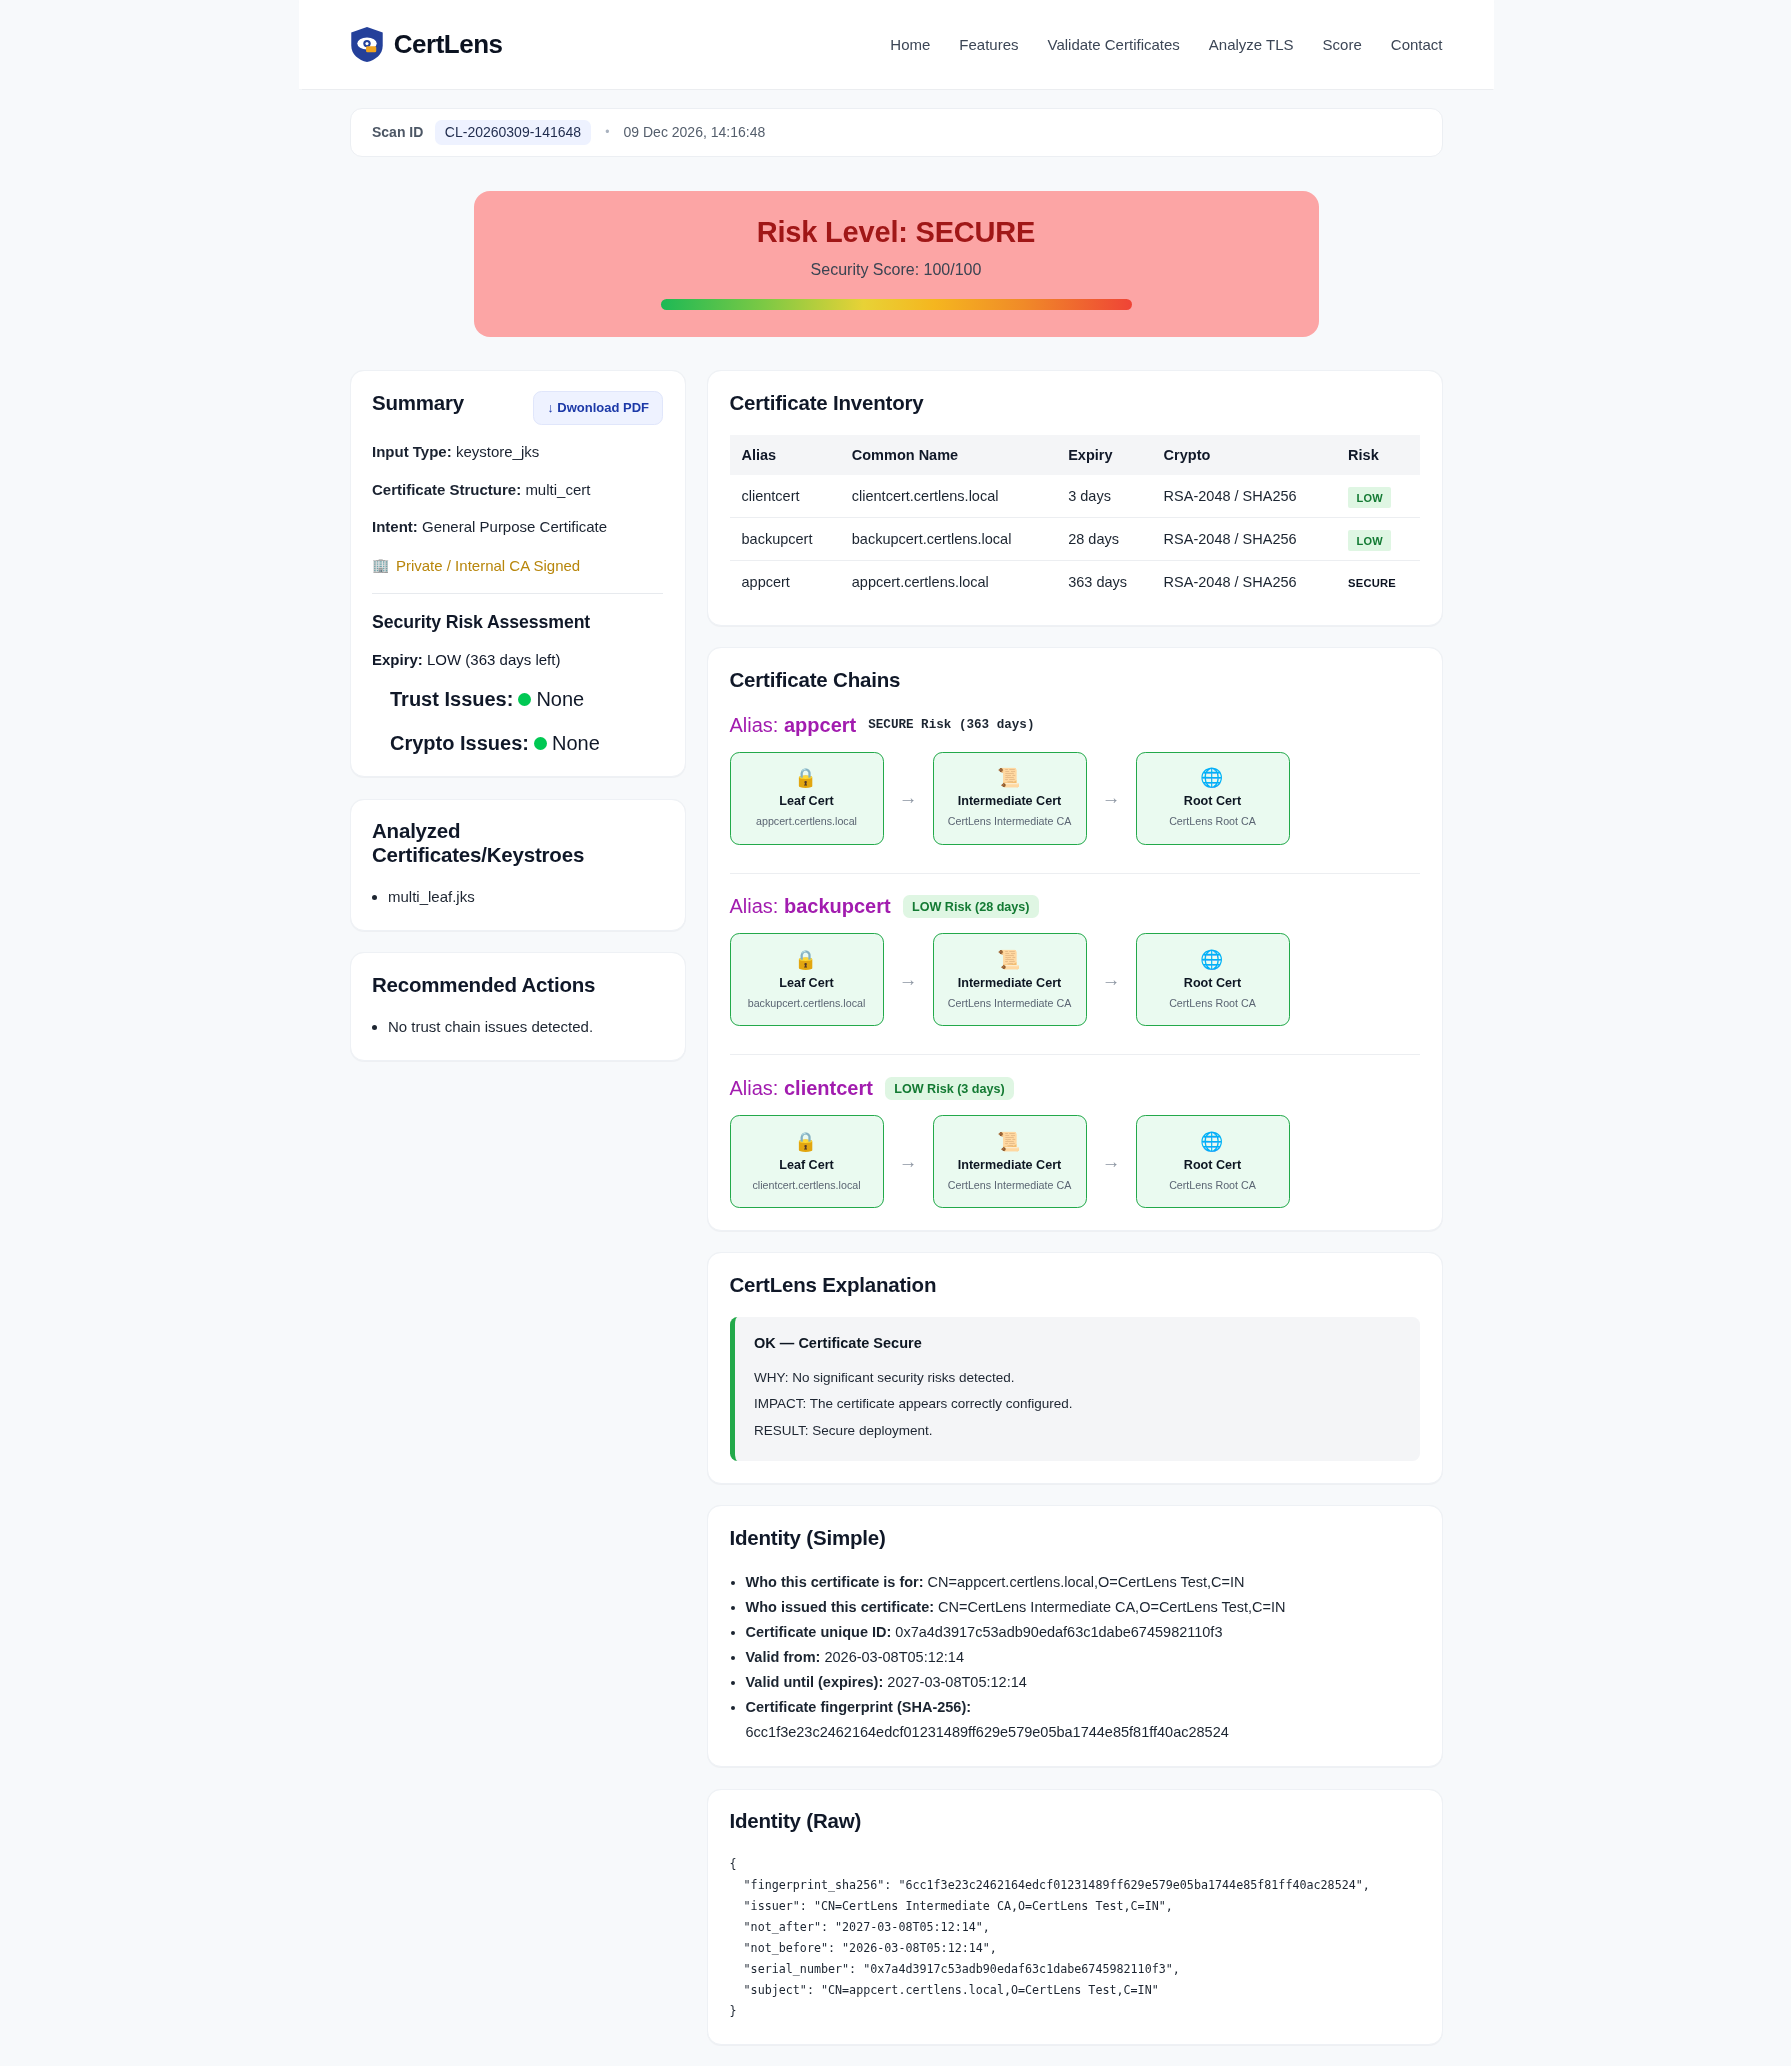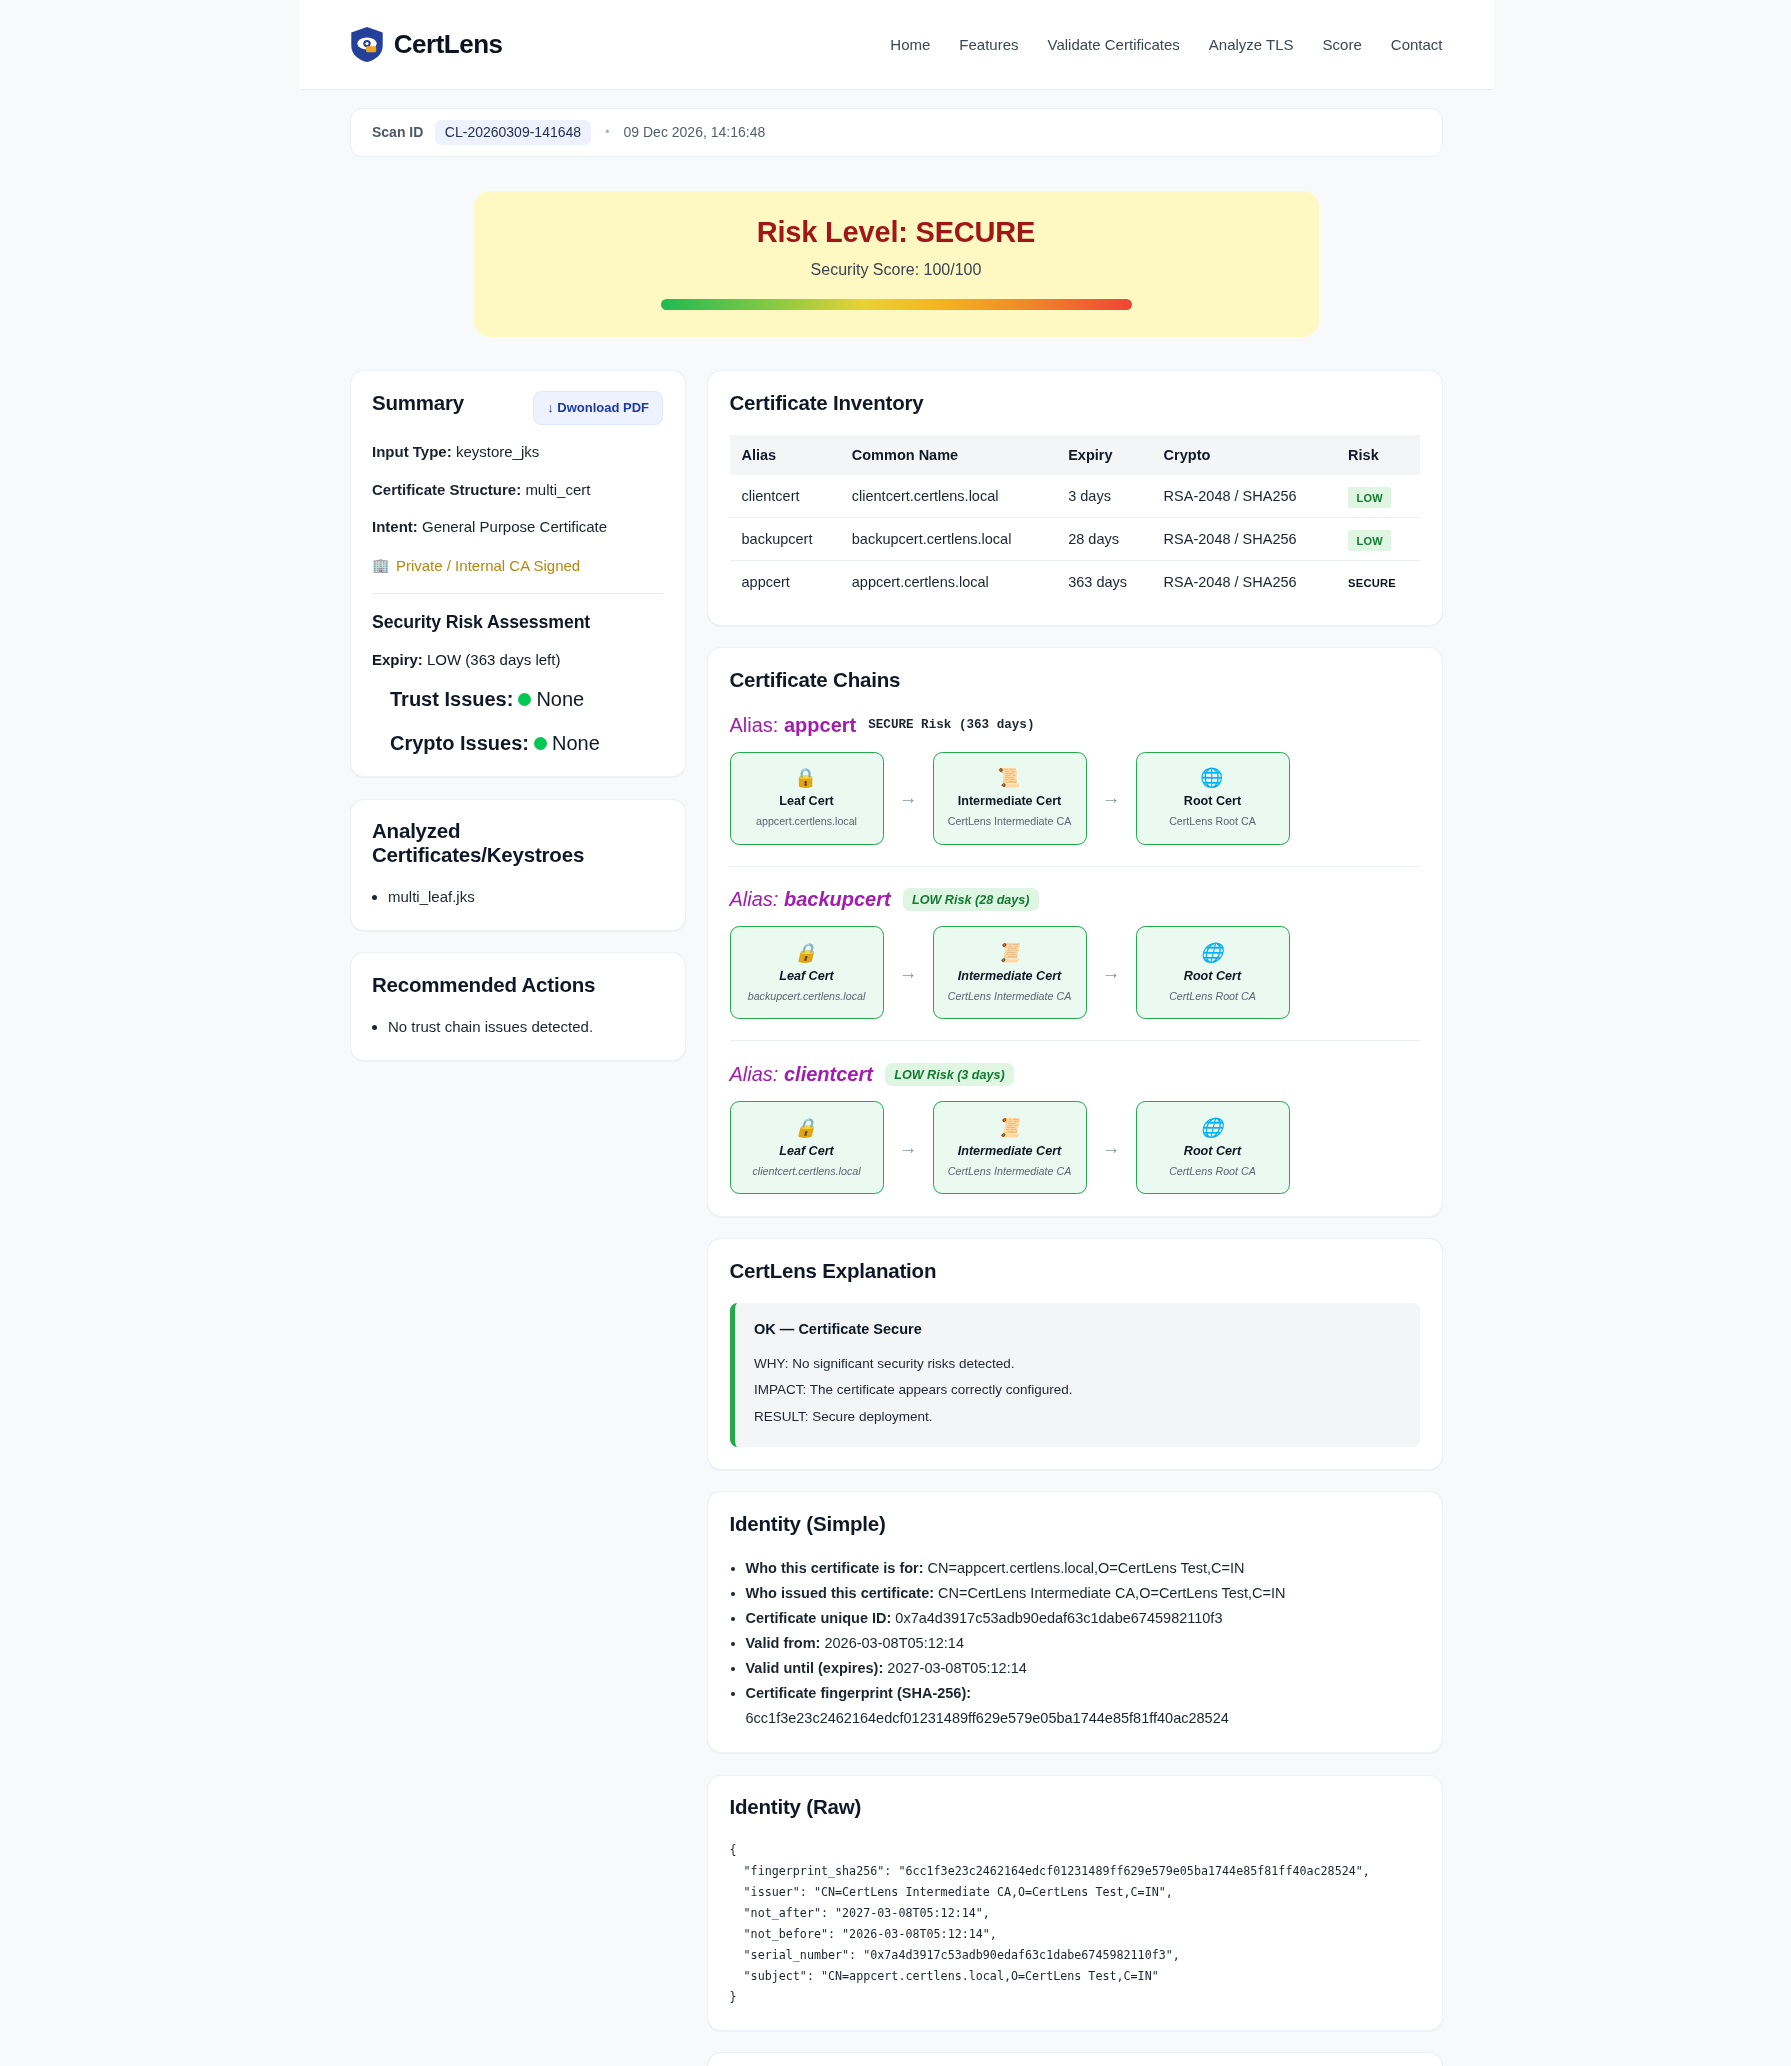--- a/index.html
+++ b/index.html
@@ -52,21 +52,21 @@
     background: #eef2ff; color: #1f2b4d; font-size: 14px;
     padding: 4.7px 10.3px; border-radius: 6.5px; font-weight: 500;
   }
   .scan-dot { color: #a9b2bf; font-size: 12px; margin: 0 2.8px; }
   .scan-time { font-size: 14px; color: #545e6c; }
 
   
   .risk-banner {
     margin: 34px auto 0 auto;
     width: 845px;
-    background: #fef9c3;
+    background: #fca5a5;
     border-radius: 16px;
     padding: 25px 37px 27px 37px;
     text-align: center;
   }
   .risk-title {
     font-size: 29px; font-weight: 800; color: #a01717; letter-spacing: -0.2px;
   }
   .risk-score { margin-top: 12px; font-size: 16px; color: #3a4452; }
   .risk-meter {
     margin: 20.5px auto 0 auto; width: 471px; height: 11.2px; border-radius: 6.5px;
@@ -145,21 +145,21 @@
   tbody td:first-child { padding-left: 12px; }
   tbody tr:last-child td { border-bottom: none; }
   .badge-low {
     background: #dff6e3; color: #137a33; font-size: 11px; font-weight: 800;
     padding: 4.7px 8.4px; border-radius: 2px; letter-spacing: 0.2px;
   }
   .badge-plain { color: #0b1220; font-size: 11.2px; font-weight: 800; letter-spacing: 0.2px; }
 
   
   .chain-block { padding-top: 21.5px; }
-  .chain-block + .chain-block { border-top: 0.9px solid #eceef1; margin-top: 21px; font-style: italic; }
+  .chain-block + .chain-block { border-top: 0.9px solid #eceef1; margin-top: 28px; }
   .chain-head { display: flex; align-items: center; gap: 12px; }
   .chain-alias { font-size: 20px; color: #a21caf; }
   .chain-alias b { font-weight: 800; }
   .chain-badge-low {
     background: #dff6e3; color: #137a33; font-size: 12.6px; font-weight: 700;
     padding: 4.7px 9.3px; border-radius: 6.5px;
   }
   .chain-badge-plain { font-size: 12.6px; font-weight: 800; color: #1b2430; font-family: Liberation Mono, monospace; }
   .chain-row { display: flex; align-items: center; gap: 0; margin-top: 15px; }
   .node {

